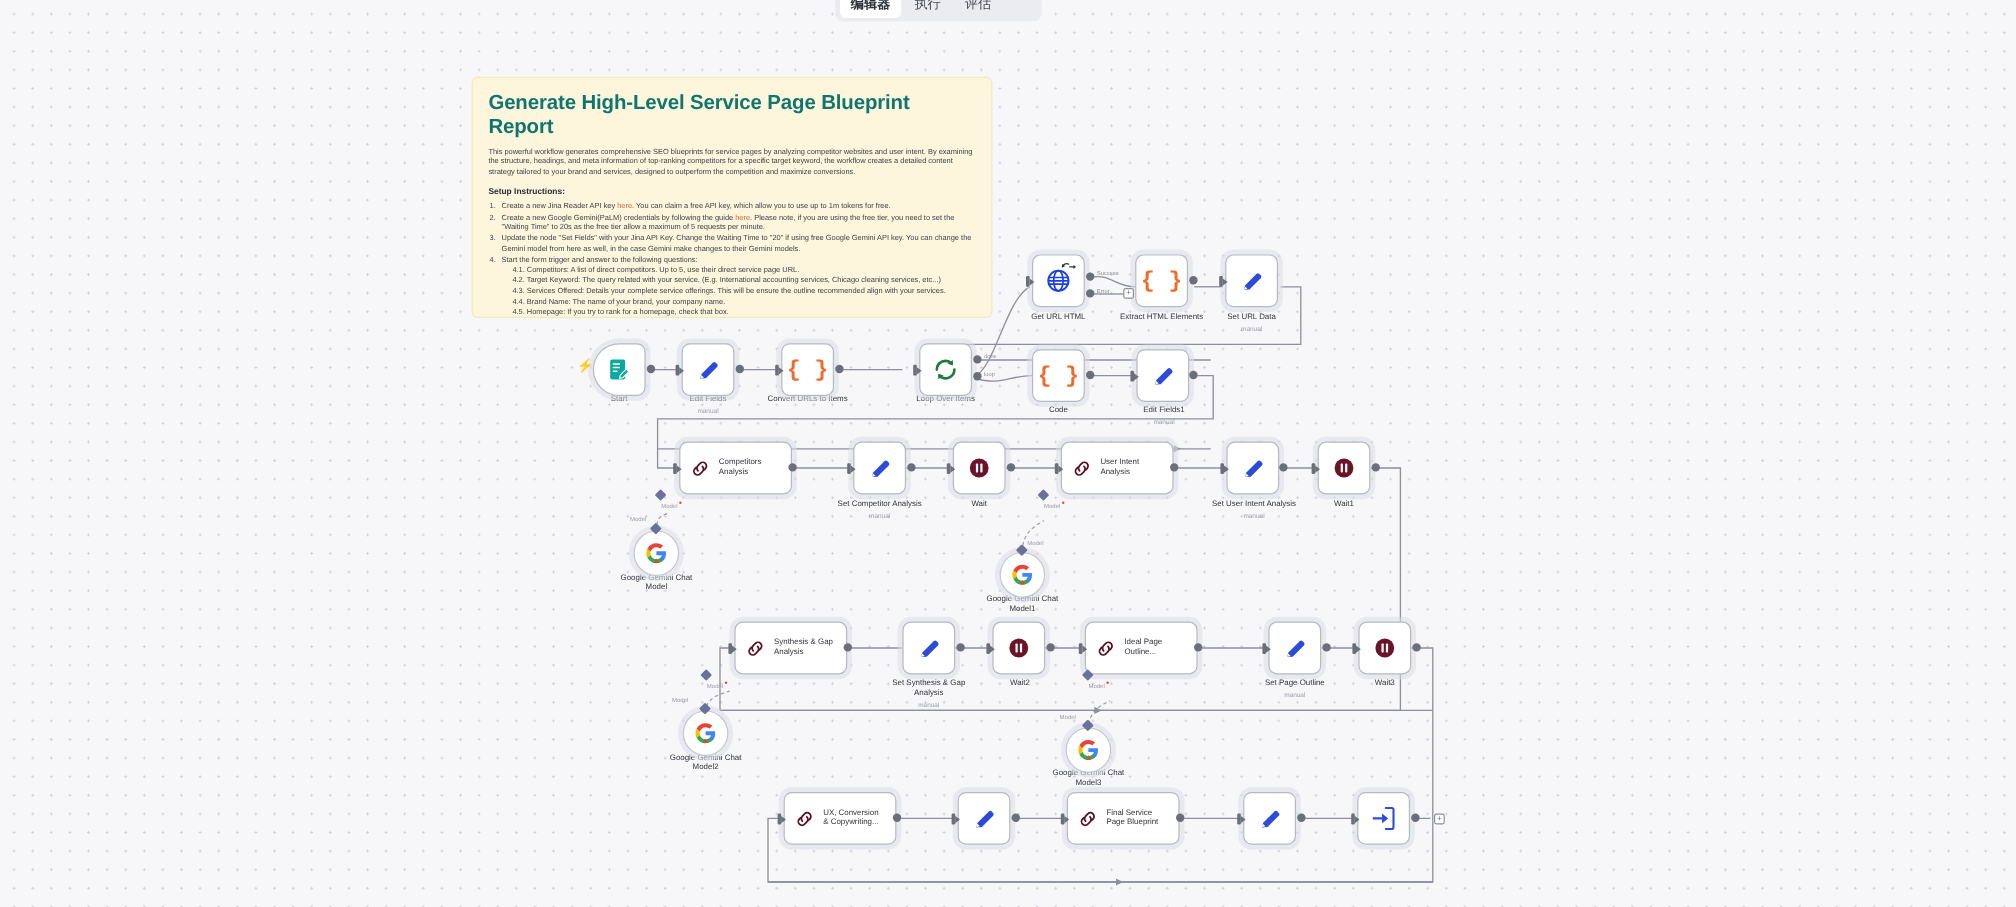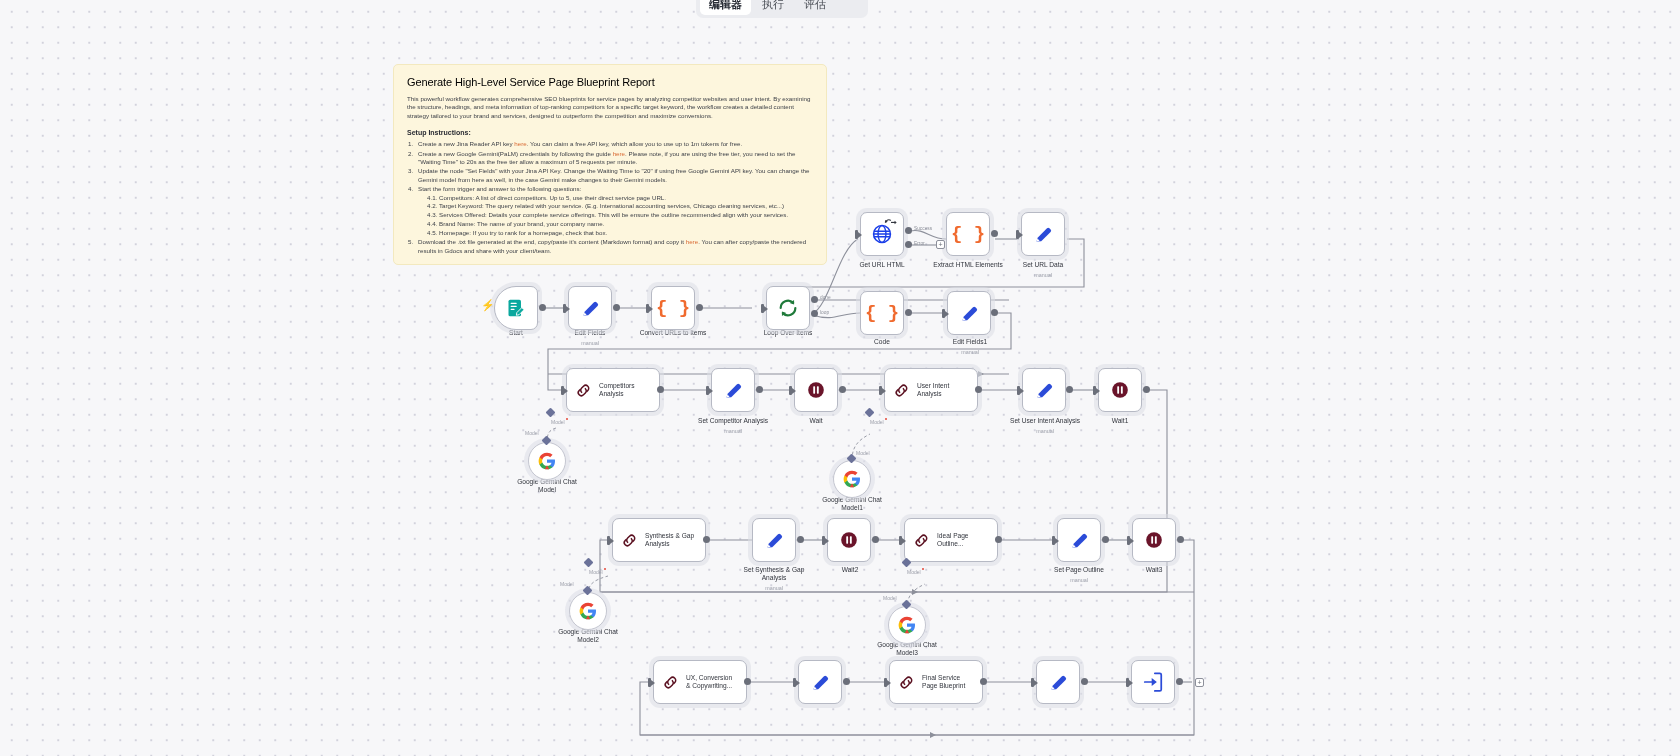--- a/index.html
+++ b/index.html
@@ -42,21 +42,21 @@
     position: absolute; left: 393px; top: 64px;
     width: 434px; height: 201px;
     background: #fdf6dd;
     border: 1px solid #f3e9bf;
     border-radius: 5px;
     padding: 11px 13px 8px 13px;
     z-index: 20;
     overflow: hidden;
   }
   #sticky h1 {
-    font-size: 11px; font-weight: 400; color: #000000;
+    font-size: 17px; font-weight: 700; color: #0f766e;
     letter-spacing: -0.1px;
     margin-bottom: 7px;
   }
   #sticky p.intro {
     font-size: 6.2px; line-height: 8.4px; color: #3e4148;
     margin-bottom: 9px;
   }
   #sticky h2 {
     font-size: 7px; font-weight: 700; color: #2a2c33;
     margin-bottom: 4px;

